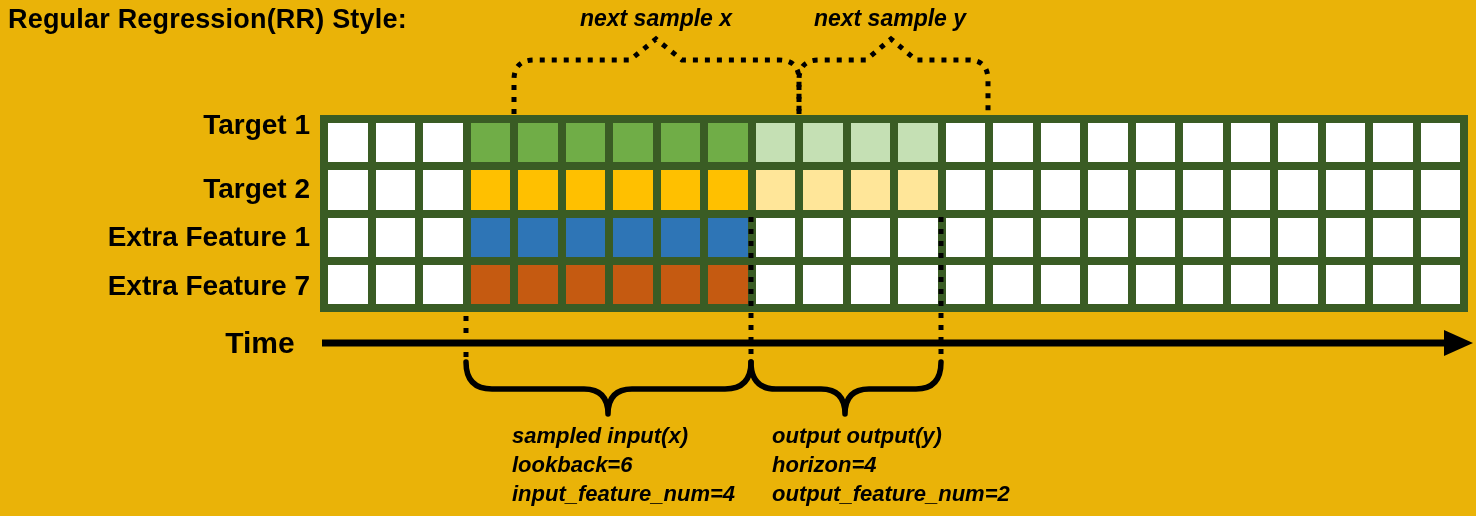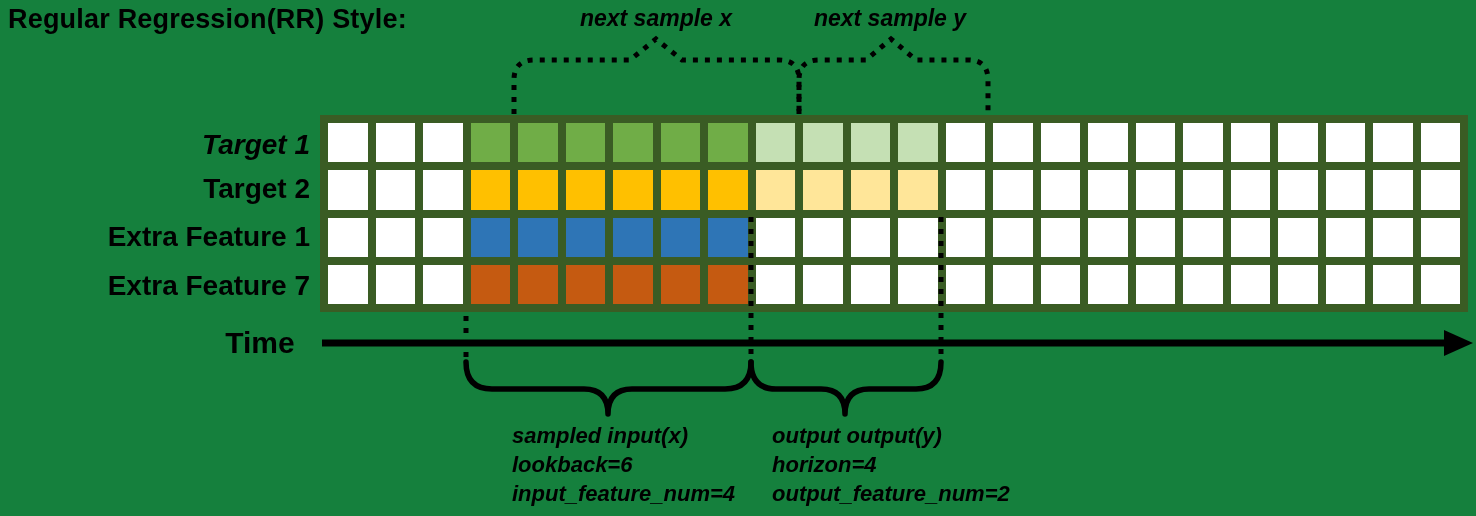--- a/index.html
+++ b/index.html
@@ -1,34 +1,34 @@
 <!DOCTYPE html>
 <html><head>
 <meta charset="utf-8">
 <style>
   html,body{margin:0;padding:0;background:#ffffff;}
   .canvas{
     position:relative; width:1476px; height:516px; overflow:hidden;
-    background:#15803d; font-family:"Liberation Sans", sans-serif; color:#000;
+    background:#eab308; font-family:"Liberation Sans", sans-serif; color:#000;
   }
   .title{
     position:absolute; left:8px; top:4px;
     font-size:27px; font-weight:700; letter-spacing:.2px;
   }
   .brace-label{
     position:absolute; top:5px; width:220px; text-align:center;
     font-size:23px; font-weight:700; font-style:italic;
   }
   .label-nsx{ left:546px; }
   .label-nsy{ left:780px; }
   .row-label{
     position:absolute; left:0; width:310px; height:34px; text-align:right;
     font-size:28px; font-weight:700; line-height:34px;
   }
-  .rl-0{ top:128px;font-style:italic; } .rl-1{ top:172px; } .rl-2{ top:220px; } .rl-3{ top:269px; }
+  .rl-0{ top:108px; } .rl-1{ top:172px; } .rl-2{ top:220px; } .rl-3{ top:269px; }
   .grid{
     position:absolute; left:320px; top:115px; width:1148px; height:197px;
     display:grid; grid-template-columns:repeat(24,1fr); grid-template-rows:repeat(4,1fr);
     gap:8px; padding:8px; box-sizing:border-box;
   }
   .cell{ width:100%; height:100%; }
   .time-label{
     position:absolute; left:210px; top:326px; width:100px; text-align:center;
     font-size:30px; font-weight:700;
   }

